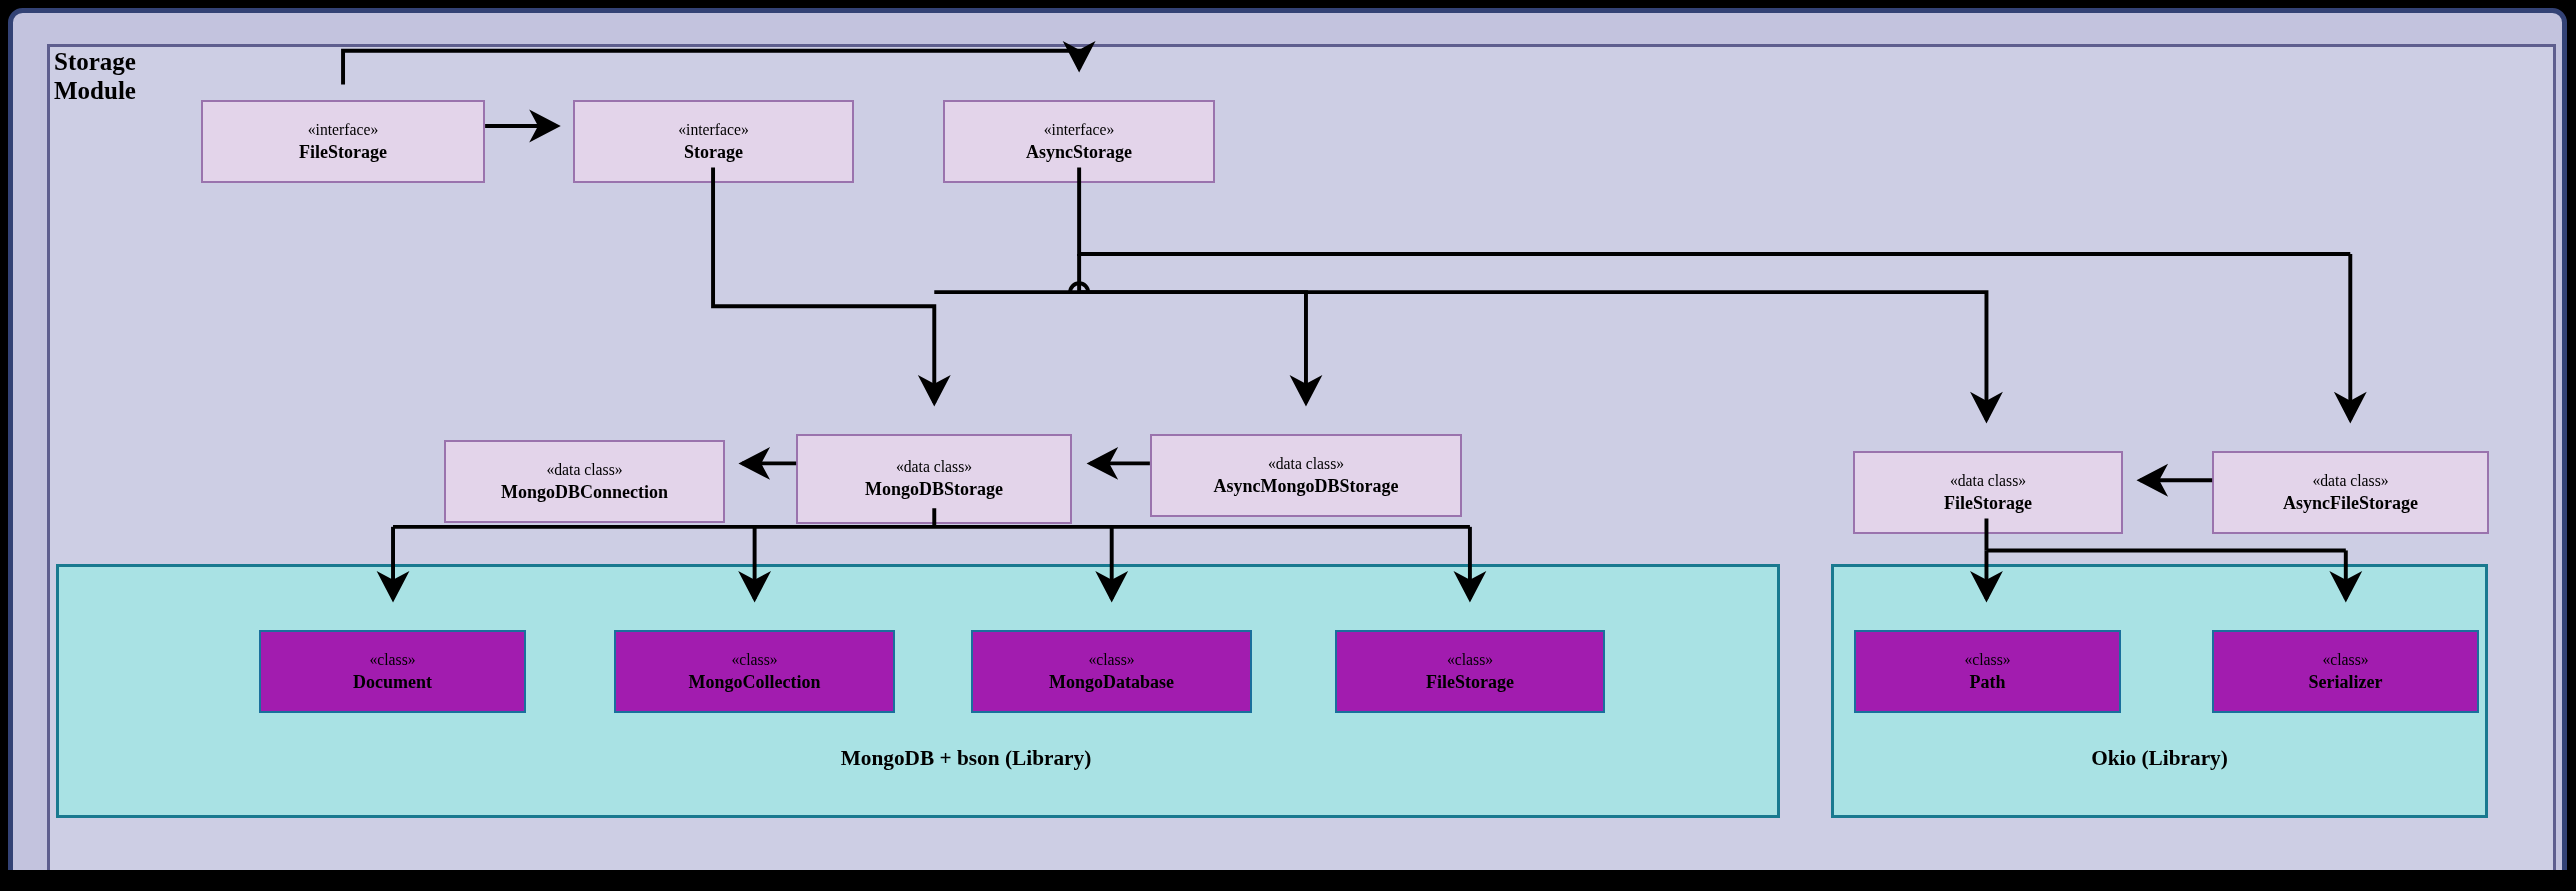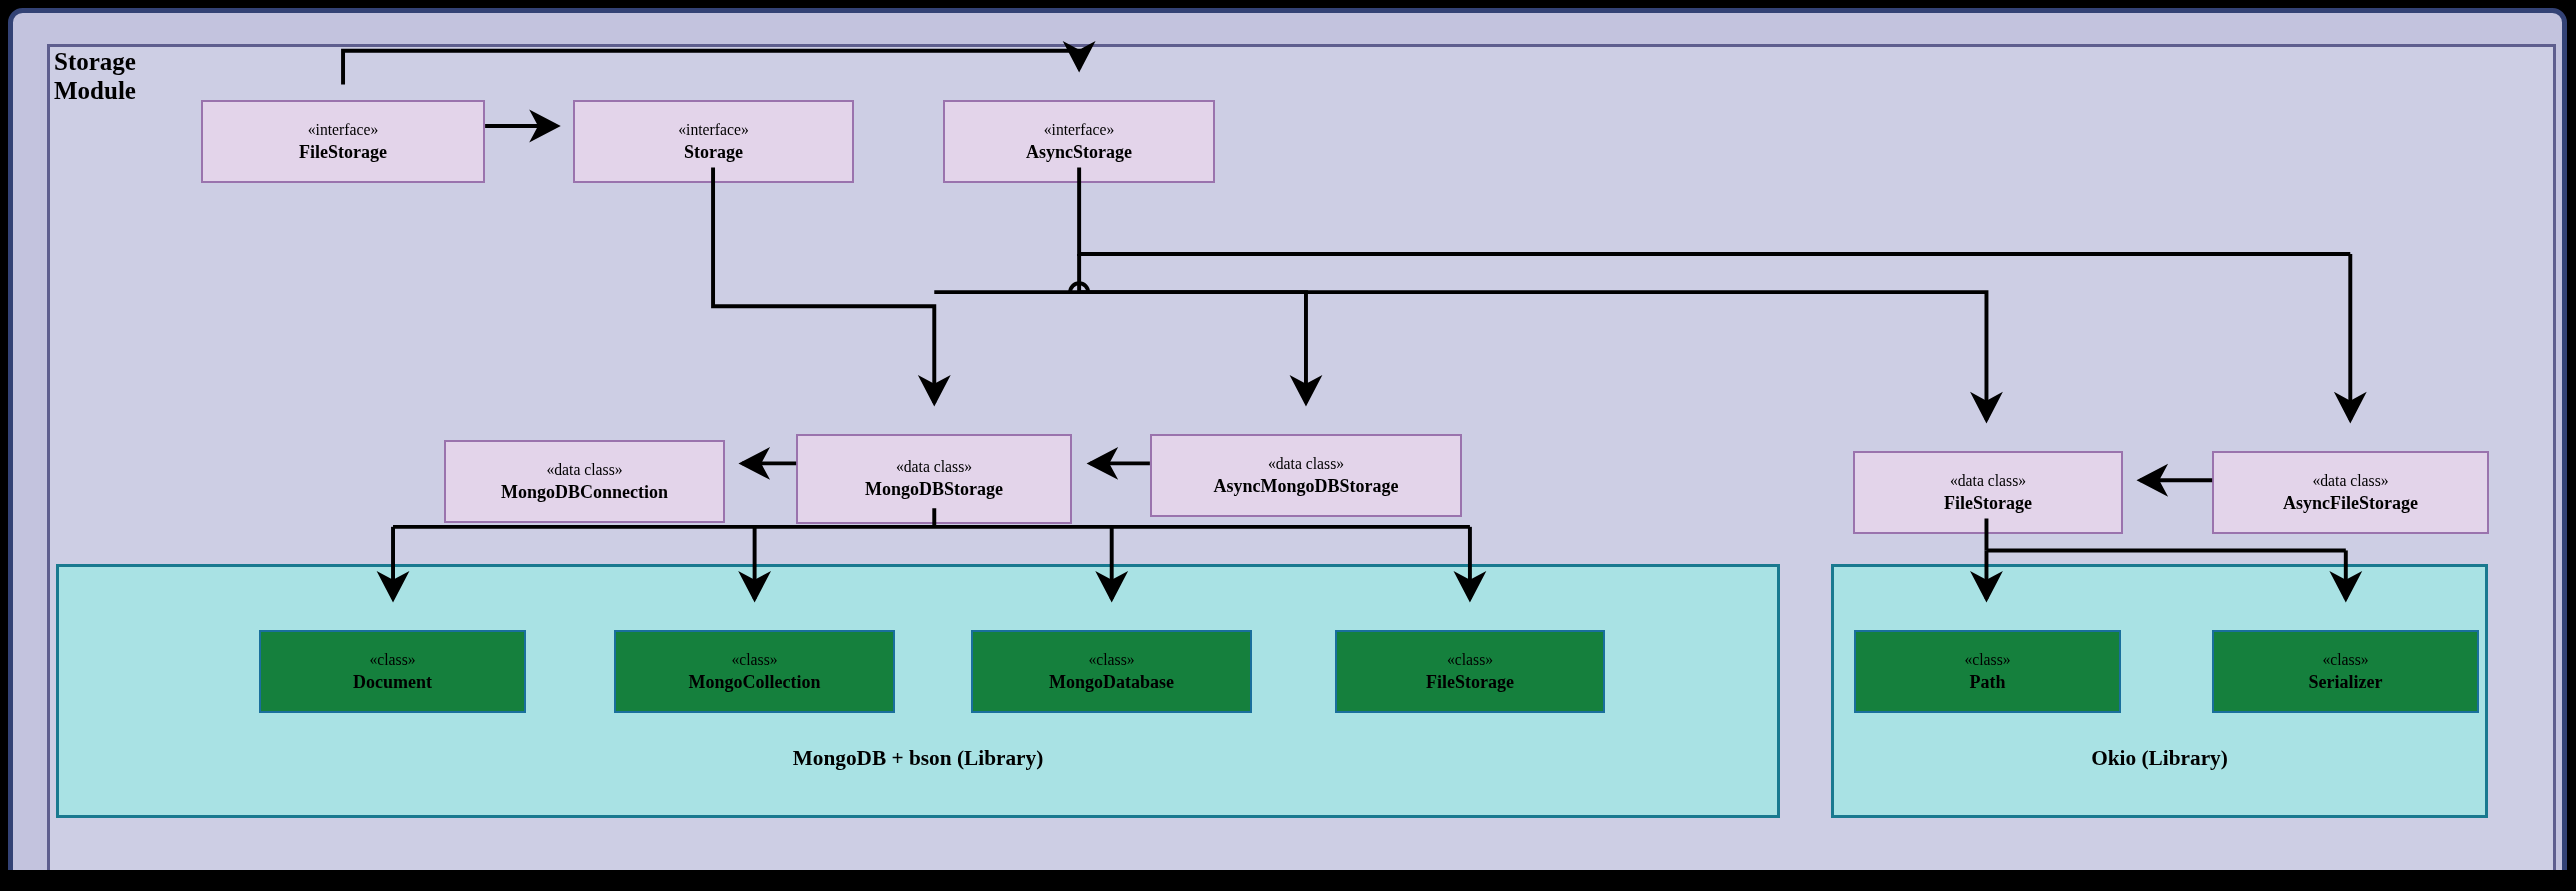--- a/index.html
+++ b/index.html
@@ -72,21 +72,21 @@
     justify-content: center;
     text-align: center;
     line-height: 1.12;
     margin-top: 16px;
   }
   .node.purple {
     background: #e3d4ea;
     border: 2.8px solid #9a73ad;
   }
   .node.blue {
-    background: #15803d;
+    background: #a21caf;
     border: 2.8px solid #1a6f9c;
   }
   .stereo {
     font-size: 15.7px;
     font-weight: normal;
     color: #000000;
     display: block;
   }
   .nodename {
     font-size: 18px;
@@ -110,21 +110,21 @@
 <div id="stage">
 
   <div id="outer-frame">
     <div id="module-panel"></div>
   </div>
 
   <div id="module-label">Storage
 Module</div>
 
   <div class="lib-group" style="left:56px; top:564px; width:1724px; height:254px;">
-    <div class="lib-caption" style="top:179px;">MongoDB + bson (Library)</div>
+    <div class="lib-caption" style="top:179px;padding-left:48px;">MongoDB + bson (Library)</div>
   </div>
 
   <div class="lib-group" style="left:1831px; top:564px; width:657px; height:254px;">
     <div class="lib-caption" style="top:179px;">Okio (Library)</div>
   </div>
 
   <div class="node purple" style="left:201px; top:84px; width:284px; height:83px;">
     <span class="stereo">«interface»</span>
     <span class="nodename">FileStorage</span>
   </div>

